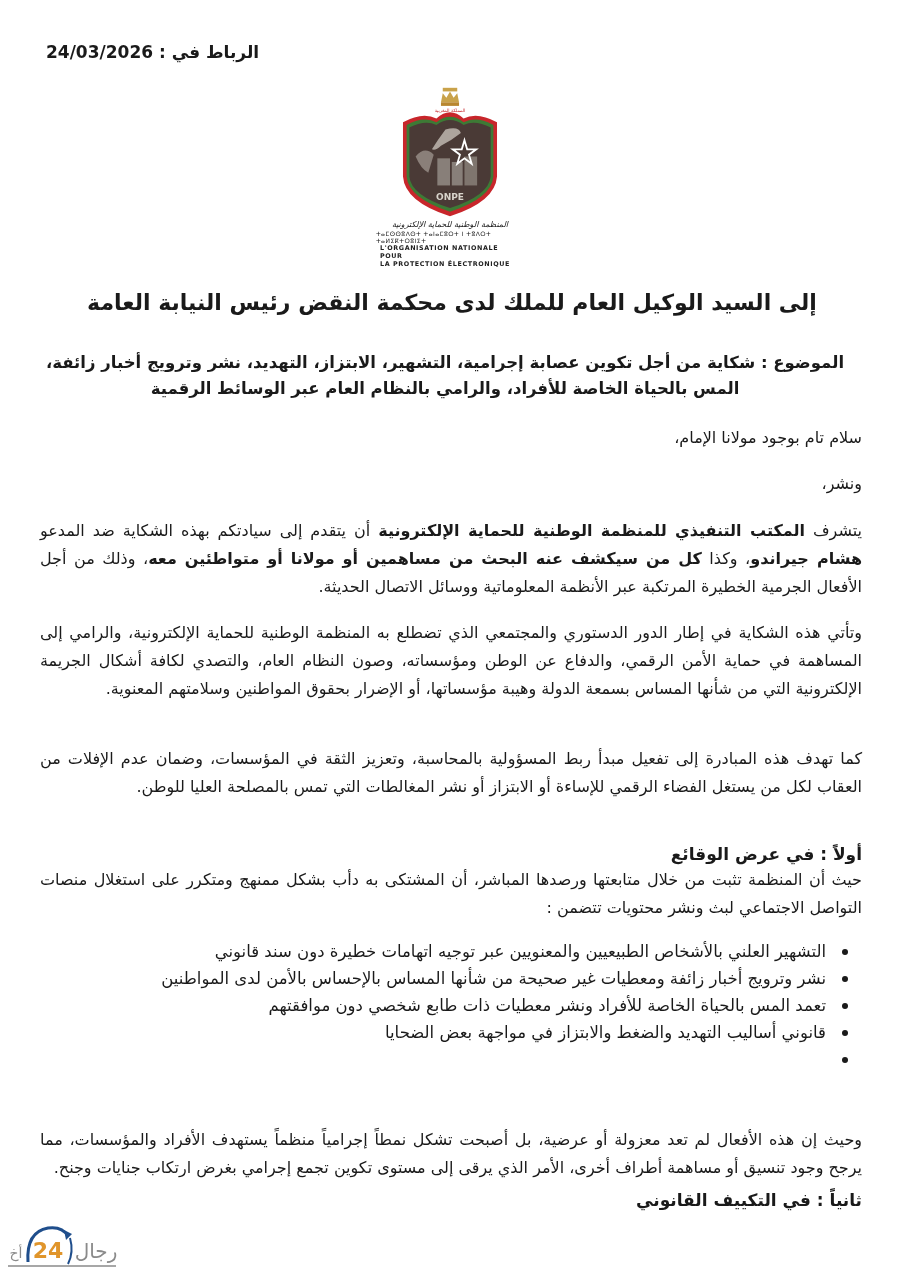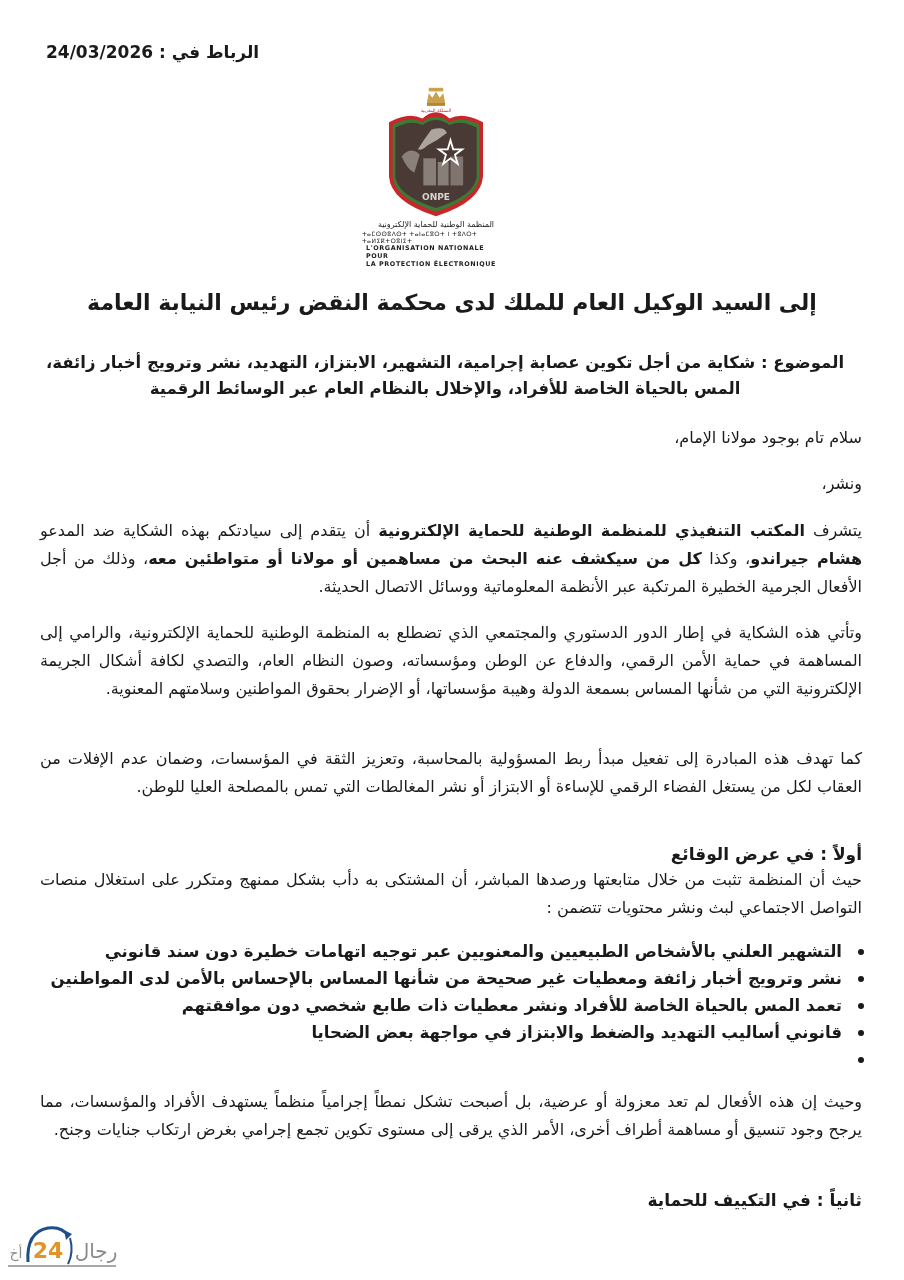--- a/index.html
+++ b/index.html
@@ -5,46 +5,46 @@
     html, body { margin: 0; padding: 0; background: #ffffff; }
     body {
       width: 904px; height: 1280px; position: relative; overflow: hidden;
       font-family: "DejaVu Sans", sans-serif; color: #1a1a1a;
     }
     .date {
       position: absolute; left: 46px; top: 42px;
       font-weight: bold; font-size: 17px; direction: rtl; unicode-bidi: embed;
     }
     .logo {
-      position: absolute; left: 362px; top: 86px; width: 148px; height: 182px;
+      position: absolute; left: 376px; top: 86px; width: 148px; height: 182px;
       display: flex; flex-direction: column; align-items: center;
     }
     .logo svg { display: block; }
-    .logo .org-ar { font-size: 8px; direction: rtl; margin-top: 2px; color: #222; }
+    .logo .org-ar { font-size: 8px; direction: rtl; margin-top: 2px; color: #222; font-style: italic; }
     .logo .org-tif { font-size: 6px; letter-spacing: 0.5px; color: #222; margin-top: 1px; }
     .logo .org-fr { font-size: 6.4px; font-weight: bold; letter-spacing: 0.6px; color: #222; line-height: 8px; text-align: left; width: 140px; }
     .addressee {
       position: absolute; left: 30px; right: 30px; top: 290px;
       font-weight: bold; font-size: 22px; text-align: center; direction: rtl;
     }
     .subject {
       position: absolute; left: 30px; right: 44px; top: 350px;
       font-weight: bold; font-size: 16.5px; line-height: 26px; text-align: center; direction: rtl;
     }
     .block {
       position: absolute; left: 40px; right: 42px; font-size: 16px; line-height: 28px;
       direction: rtl; text-align: justify; text-align-last: right;
     }
     .block b { font-weight: bold; }
     .heading {
       position: absolute; right: 42px; font-weight: bold; font-size: 17px; direction: rtl;
     }
     ul.bullets {
-      position: absolute; left: 40px; right: 34px; top: 938px; margin: 0; padding: 0;
-      list-style: none; direction: rtl; font-weight: bold; font-size: 16.5px; line-height: 27px;
+      position: absolute; left: 40px; right: 50px; top: 938px; margin: 0; padding: 0;
+      list-style: none; direction: rtl; font-weight: normal; font-size: 16.5px; line-height: 27px;
     }
     ul.bullets li { position: relative; padding-right: 28px; text-align: right; }
     ul.bullets li .dot {
       position: absolute; right: 6px; top: 11px; width: 6px; height: 6px; border-radius: 50%; background: #1a1a1a;
     }
     .watermark { position: absolute; left: 4px; top: 1222px; width: 120px; height: 52px; }
   </style>
 </head>
 <body>
 
@@ -76,21 +76,21 @@
     <text x="60" y="126" font-size="10" font-weight="bold" text-anchor="middle" fill="#d9d4cc" font-family="DejaVu Sans, sans-serif">ONPE</text>
   </svg>
   <div class="org-ar">المنظمة الوطنية للحماية الإلكترونية</div>
   <div class="org-tif">ⵜⴰⵎⵙⵙⵓⴷⵙⵜ ⵜⴰⵏⴰⵎⵓⵔⵜ ⵏ ⵜⵓⴷⵔⵜ ⵜⴰⵍⵉⴽⵜⵔⵓⵏⵉⵜ</div>
   <div class="org-fr">L'ORGANISATION NATIONALE POUR</div>
   <div class="org-fr">LA PROTECTION ÉLECTRONIQUE</div>
 </div>
 
 <div class="addressee">إلى السيد الوكيل العام للملك لدى محكمة النقض رئيس النيابة العامة</div>
 
-<div class="subject">الموضوع : شكاية من أجل تكوين عصابة إجرامية، التشهير، الابتزاز، التهديد، نشر وترويج أخبار زائفة، المس بالحياة الخاصة للأفراد، والإخلال بالنظام العام عبر الوسائط الرقمية</div>
+<div class="subject">الموضوع : شكاية من أجل تكوين عصابة إجرامية، التشهير، الابتزاز، التهديد، نشر وترويج أخبار زائفة، المس بالحياة الخاصة للأفراد، والرامي بالنظام العام عبر الوسائط الرقمية</div>
 
 <div class="block" style="top:424px;">سلام تام بوجود مولانا الإمام،</div>
 <div class="block" style="top:470px;">ونشر،</div>
 
 <div class="block" style="top:517px;">
   <span>يتشرف </span><b>المكتب التنفيذي للمنظمة الوطنية للحماية الإلكترونية</b><span> أن يتقدم إلى سيادتكم بهذه الشكاية ضد المدعو </span><b>هشام جيراندو</b><span>، وكذا </span><b>كل من سيكشف عنه البحث من مساهمين أو مولانا أو متواطئين معه</b><span>، وذلك من أجل الأفعال الجرمية الخطيرة المرتكبة عبر الأنظمة المعلوماتية ووسائل الاتصال الحديثة.</span>
 </div>
 
 <div class="block" style="top:619px;">وتأتي هذه الشكاية في إطار الدور الدستوري والمجتمعي الذي تضطلع به المنظمة الوطنية للحماية الإلكترونية، والرامي إلى المساهمة في حماية الأمن الرقمي، والدفاع عن الوطن ومؤسساته، وصون النظام العام، والتصدي لكافة أشكال الجريمة الإلكترونية التي من شأنها المساس بسمعة الدولة وهيبة مؤسساتها، أو الإضرار بحقوق المواطنين وسلامتهم المعنوية.</div>
 
@@ -101,23 +101,23 @@
 <div class="block" style="top:866px;">حيث أن المنظمة تثبت من خلال متابعتها ورصدها المباشر، أن المشتكى به دأب بشكل ممنهج ومتكرر على استغلال منصات التواصل الاجتماعي لبث ونشر محتويات تتضمن :</div>
 
 <ul class="bullets">
   <li><span class="dot"></span><span>التشهير العلني بالأشخاص الطبيعيين والمعنويين عبر توجيه اتهامات خطيرة دون سند قانوني</span></li>
   <li><span class="dot"></span><span>نشر وترويج أخبار زائفة ومعطيات غير صحيحة من شأنها المساس بالإحساس بالأمن لدى المواطنين</span></li>
   <li><span class="dot"></span><span>تعمد المس بالحياة الخاصة للأفراد ونشر معطيات ذات طابع شخصي دون موافقتهم</span></li>
   <li><span class="dot"></span><span>قانوني أساليب التهديد والضغط والابتزاز في مواجهة بعض الضحايا</span></li>
   <li><span class="dot"></span></li>
 </ul>
 
-<div class="block" style="top:1088px;">وحيث إن هذه الأفعال لم تعد معزولة أو عرضية، بل أصبحت تشكل نمطاً إجرامياً منظماً يستهدف الأفراد والمؤسسات، مما يرجح وجود تنسيق أو مساهمة أطراف أخرى، الأمر الذي يرقى إلى مستوى تكوين تجمع إجرامي بغرض ارتكاب جنايات وجنح.</div>
+<div class="block" style="top:1126px;">وحيث إن هذه الأفعال لم تعد معزولة أو عرضية، بل أصبحت تشكل نمطاً إجرامياً منظماً يستهدف الأفراد والمؤسسات، مما يرجح وجود تنسيق أو مساهمة أطراف أخرى، الأمر الذي يرقى إلى مستوى تكوين تجمع إجرامي بغرض ارتكاب جنايات وجنح.</div>
 
-<div class="heading" style="top:1190px;">ثانياً : في التكييف للحماية</div>
+<div class="heading" style="top:1190px;">ثانياً : في التكييف القانوني</div>
 
 <div class="watermark">
   <svg width="120" height="52" viewBox="0 0 120 52">
     <path d="M24 40 Q22 10 44 6 Q58 4 64 14" fill="none" stroke="#1f4e8c" stroke-width="3"></path>
     <polygon points="60,8 68,12 62,18" fill="#1f4e8c"></polygon>
     <path d="M66 16 Q70 30 64 42" fill="none" stroke="#1f4e8c" stroke-width="2"></path>
     <text x="44" y="36" font-size="22" font-weight="bold" text-anchor="middle" fill="#e0952b" font-family="DejaVu Sans, sans-serif">24</text>
     <text x="92" y="36" font-size="20" text-anchor="middle" fill="#8a8a8a" font-family="DejaVu Sans, sans-serif">رجال</text>
     <path d="M4 44 L112 44" stroke="#8a8a8a" stroke-width="1.5"></path>
     <text x="12" y="36" font-size="14" text-anchor="middle" fill="#8a8a8a" font-family="DejaVu Sans, sans-serif">أخ</text>

